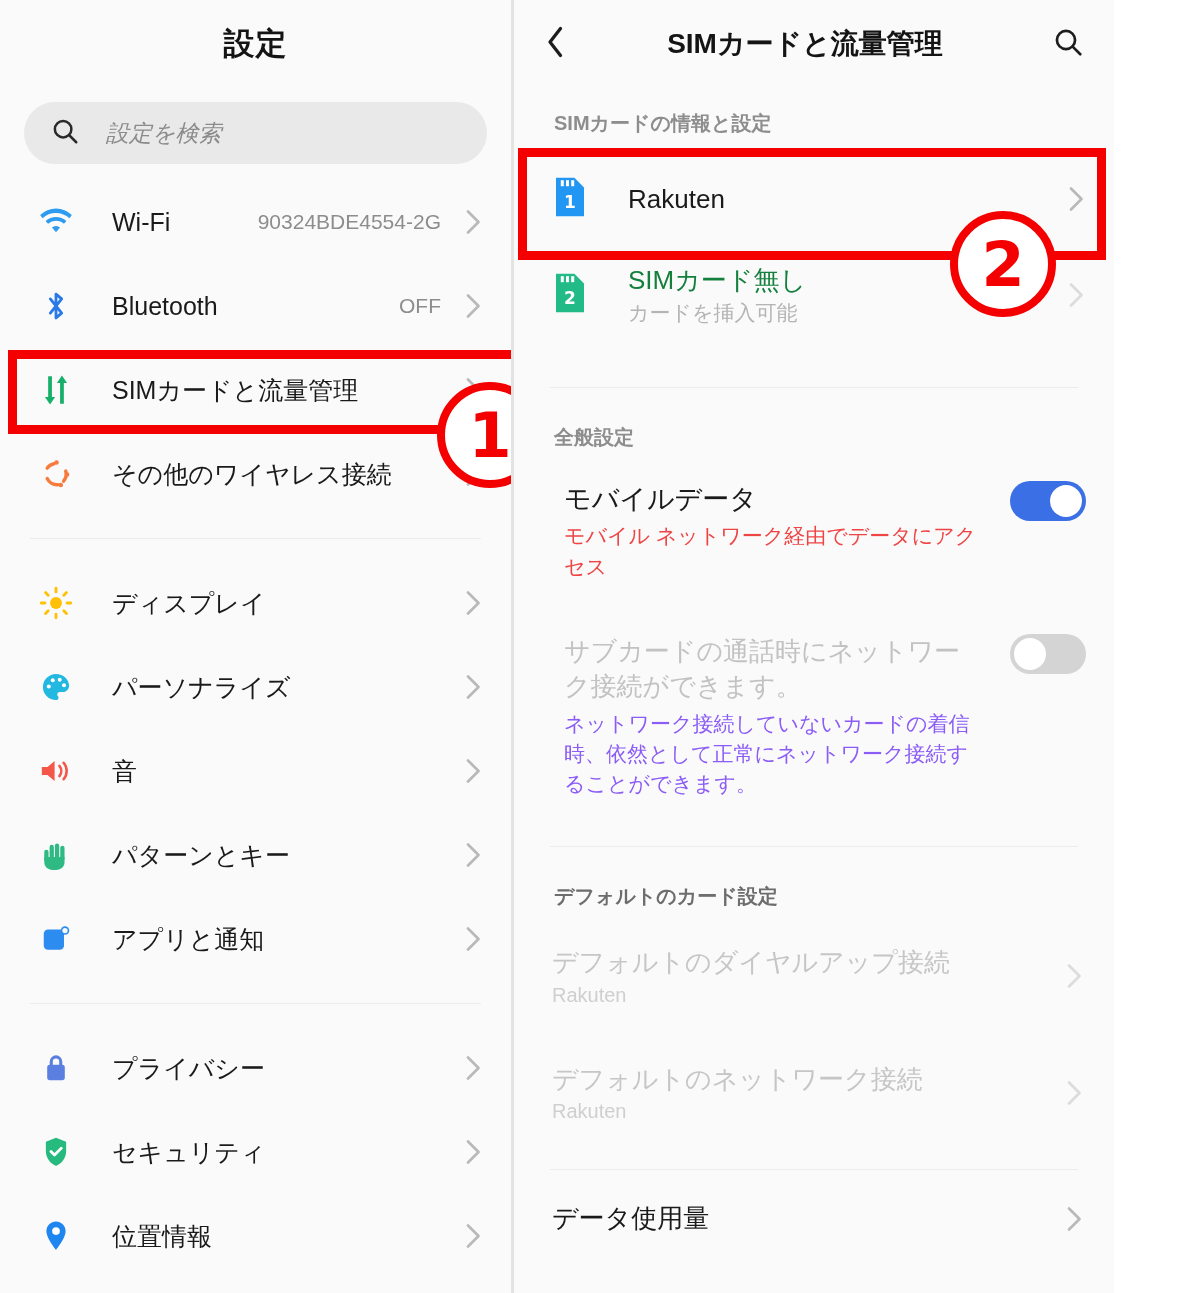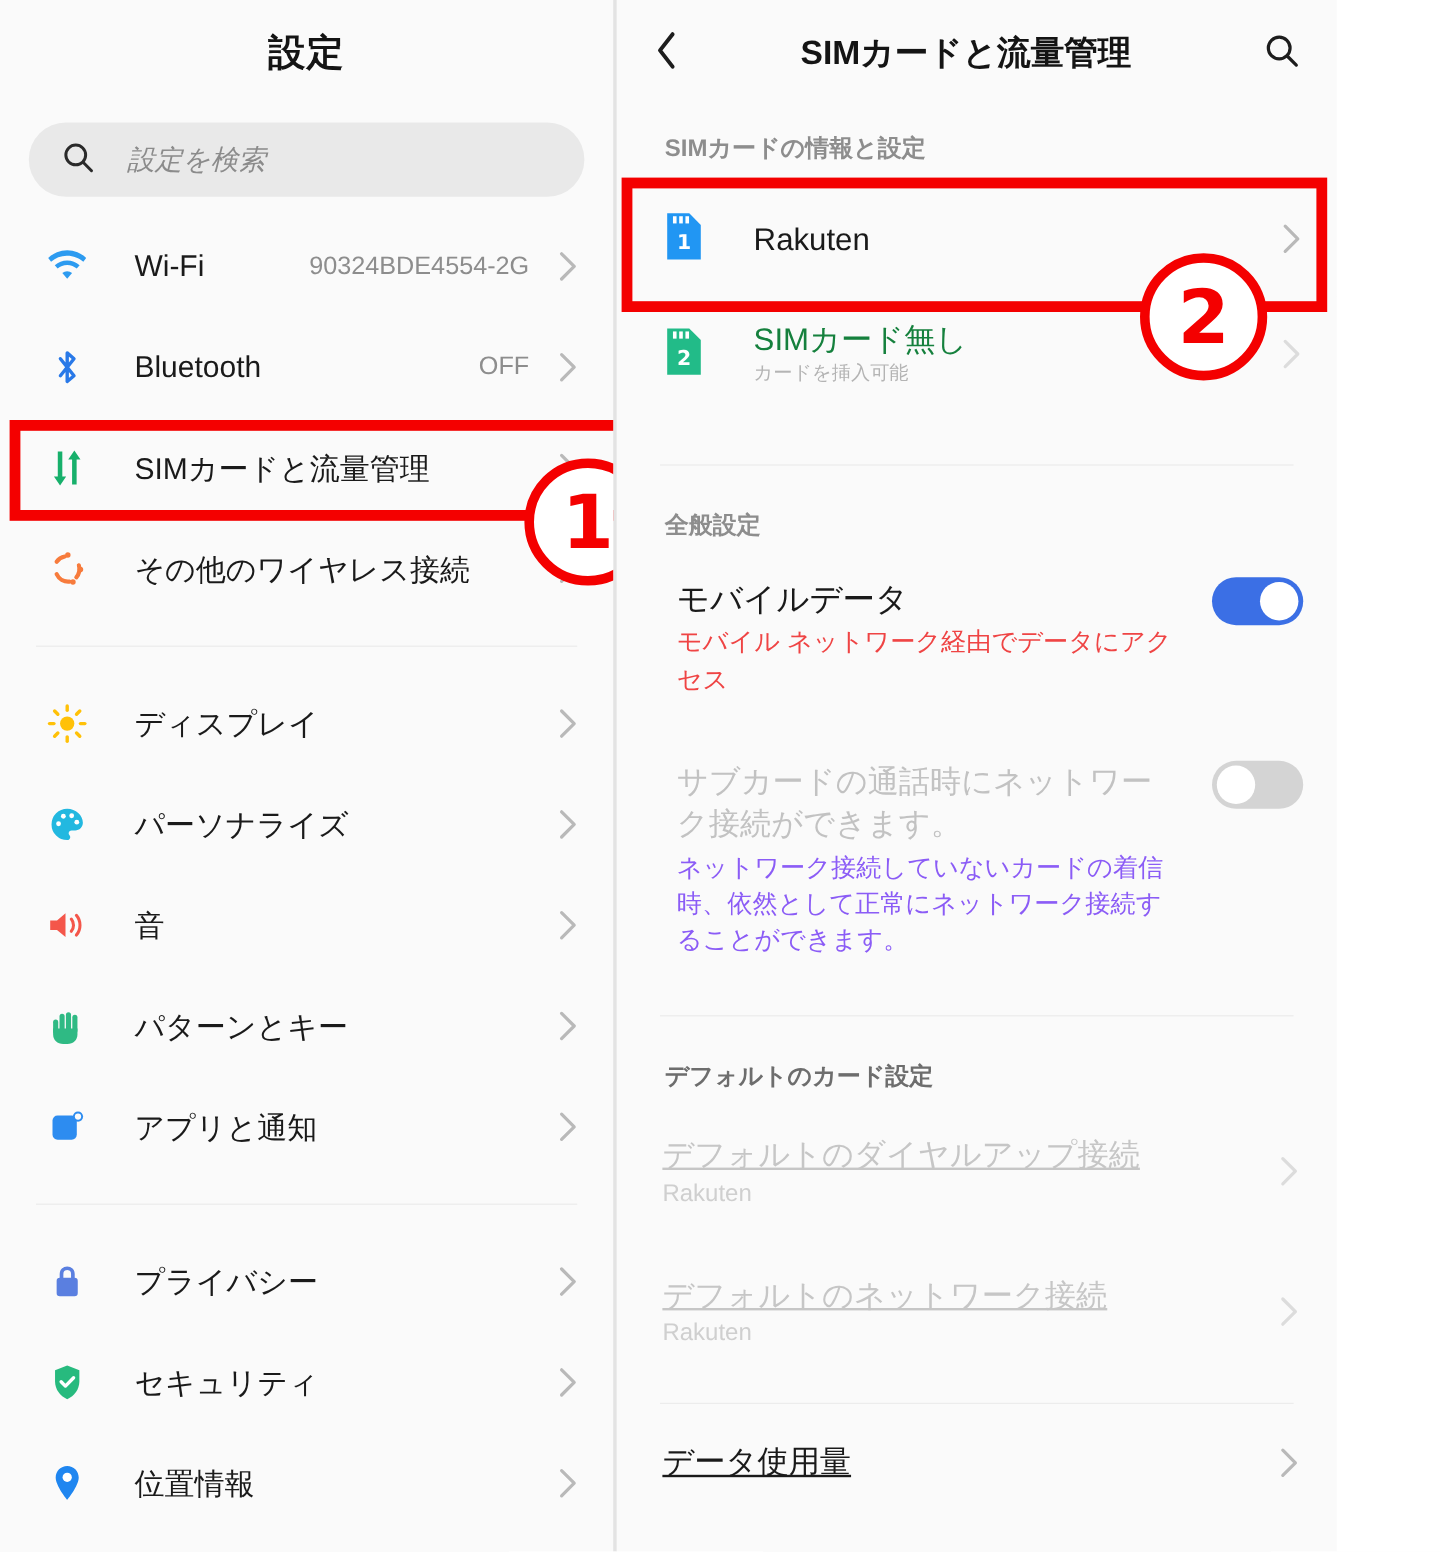--- a/index.html
+++ b/index.html
@@ -60,21 +60,21 @@
   }
   .sec-head.dark { color:#6d6d6d; }
 
   
   .simrow {
     height:96px; display:flex; align-items:center; padding:0 26px 0 38px; background:#fafafa;
   }
   .simrow .simico { width:40px; min-width:40px; }
   .simrow .txts { margin-left:36px; flex:1; }
   .simrow .t1 { font-size:26px; color:#1a1a1a; line-height:1.25; }
-  .simrow .t2 { font-size:16px; color:#b4b4b4; line-height:1.3; margin-top:2px; }
+  .simrow .t2 { font-size:21px; color:#b4b4b4; line-height:1.3; margin-top:2px; }
   .simrow.dim .t1 { color:#15803d; }
 
   
   .togrow { display:flex; align-items:flex-start; padding:16px 28px 16px 38px;margin-left:12px; }
   .togrow .txts { flex:1; padding-right:24px; }
   .togrow .tt { font-size:27px; color:#1a1a1a; line-height:1.35; }
   .togrow .ts { font-size:21px; color:#ef4444; line-height:1.45; margin-top:4px; }
   .togrow.dim .tt { color:#c2c2c2; font-size:26px; }
   .togrow.dim .ts { color:#8b5cf6; }
 
@@ -84,21 +84,21 @@
   .toggle .knob {
     position:absolute; top:4px; width:32px; height:32px; border-radius:50%;
     background:#ffffff;
   }
   .toggle.on  .knob { left:40px; }
   .toggle.off .knob { left:4px; }
 
   
   .dcrow { display:flex; align-items:center; padding:22px 28px 22px 38px; }
   .dcrow .txts { flex:1; }
-  .dcrow .d1 { font-size:26px; color:#c6c6c6; line-height:1.3;text-decoration:underline; }
+  .dcrow .d1 { font-size:26px; color:#c6c6c6; line-height:1.3; }
   .dcrow .d2 { font-size:20px; color:#cfcfcf; margin-top:4px; }
 
   
   .redbox { position:absolute; border:9px solid #f40000; background:transparent; z-index:30; }
   .circnum {
     position:absolute; z-index:40; border-radius:50%;
     background:#ffffff; border:8px solid #f40000;
     display:flex; align-items:center; justify-content:center;
     color:#f40000; font-weight:bold;
     font-family:"DejaVu Sans", sans-serif;

